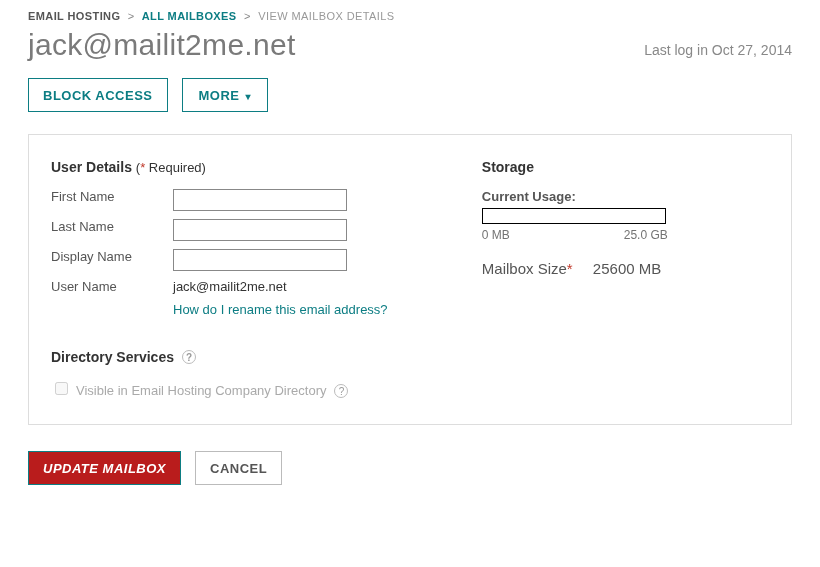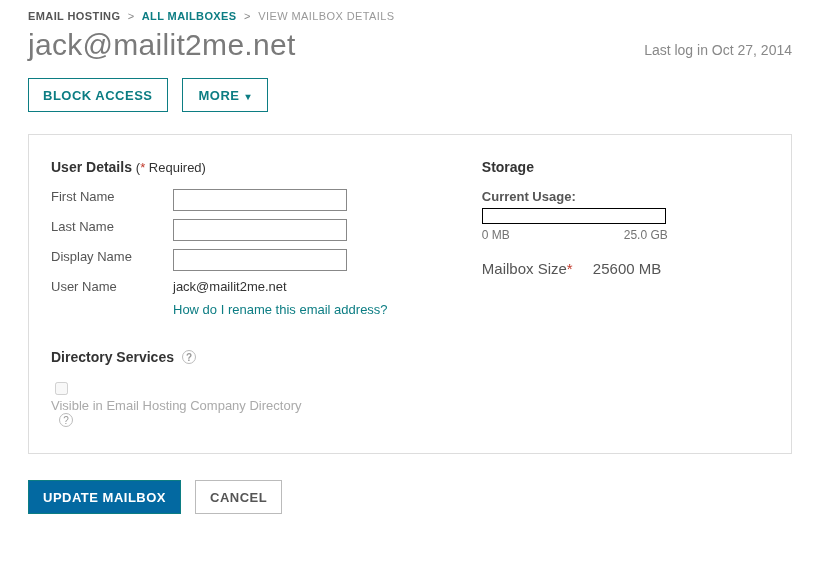--- a/index.html
+++ b/index.html
@@ -23,21 +23,21 @@
   .btn {
     display: inline-flex; align-items: center; justify-content: center;
     height: 34px; padding: 0 14px; font-size: 13px; font-weight: bold;
     letter-spacing: .5px; border: 1px solid #0c7d83; color: #0c7d83;
     background: #fff; text-transform: uppercase; cursor: pointer;
     margin-right: 14px;
   }
   .btn.more { padding: 0 16px; }
   .btn .chev { margin-left: 6px; font-size: 10px; position: relative; top: 1px; }
   .btn-outline-grey { border: 1px solid #bbb; color: #555; background: #fff; }
-  .btn-solid { background: #0369a1; color: #fff; border: 1px solid #0c7d83; }
+  .btn-solid { background: #b91c1c; color: #fff; border: 1px solid #0c7d83; font-style: italic; }
   .spacer { flex: 1; }
   hr.div { border: none; border-top: 1px solid #e3e3e3; margin: 22px 0 0 0; }
 
   .tabs { display: flex; margin-top: 14px; }
   .tab {
     padding: 8px 14px; font-size: 13px; color: #666; border: 1px solid #ddd;
     border-bottom: none; background: #f3f3f3; cursor: pointer; position: relative;
     margin-right: -1px;
   }
   .tab.active { background: #fff; font-weight: bold; color: #333; z-index: 2; }
@@ -63,21 +63,21 @@
   .link-row { margin-left: 122px; margin-top: 4px; }
   a.help-link { color: #0c7d83; text-decoration: none; font-size: 13px; }
 
   .storage-label { color: #555; font-size: 13px; margin-bottom: 4px; font-weight: bold; }
   .usage-bar { width: 184px; height: 16px; border: 1px solid #000; }
   .usage-scale { width: 186px; display: flex; justify-content: space-between; color: #737373; font-size: 12px; margin-top: 4px; }
   .storage-row { margin-top: 18px; color: #555; font-size: 15px; }
   .storage-row .star { color: #c0392b; }
   .storage-row .val { margin-left: 16px; }
 
-  .dir-row { display: flex; align-items: flex-start; color: #aaa; font-size: 13px; margin-top: 10px; flex-direction: column; }
+  .dir-row { display: flex; align-items: flex-end; color: #aaa; font-size: 13px; margin-top: 10px; }
   .dir-row input[type=checkbox] { margin-right: 8px; }
   .dir-row .ql { margin-left: 8px; }
   .qicon {
     display: inline-flex; align-items: center; justify-content: center;
     width: 14px; height: 14px; border: 1px solid #bbb; border-radius: 50%;
     font-size: 10px; color: #999; margin-left: 8px; cursor: help;
   }
 
   .footer-actions { margin-top: 26px; display: flex; align-items: center; }
   .footer-actions .btn { margin-right: 14px; }

